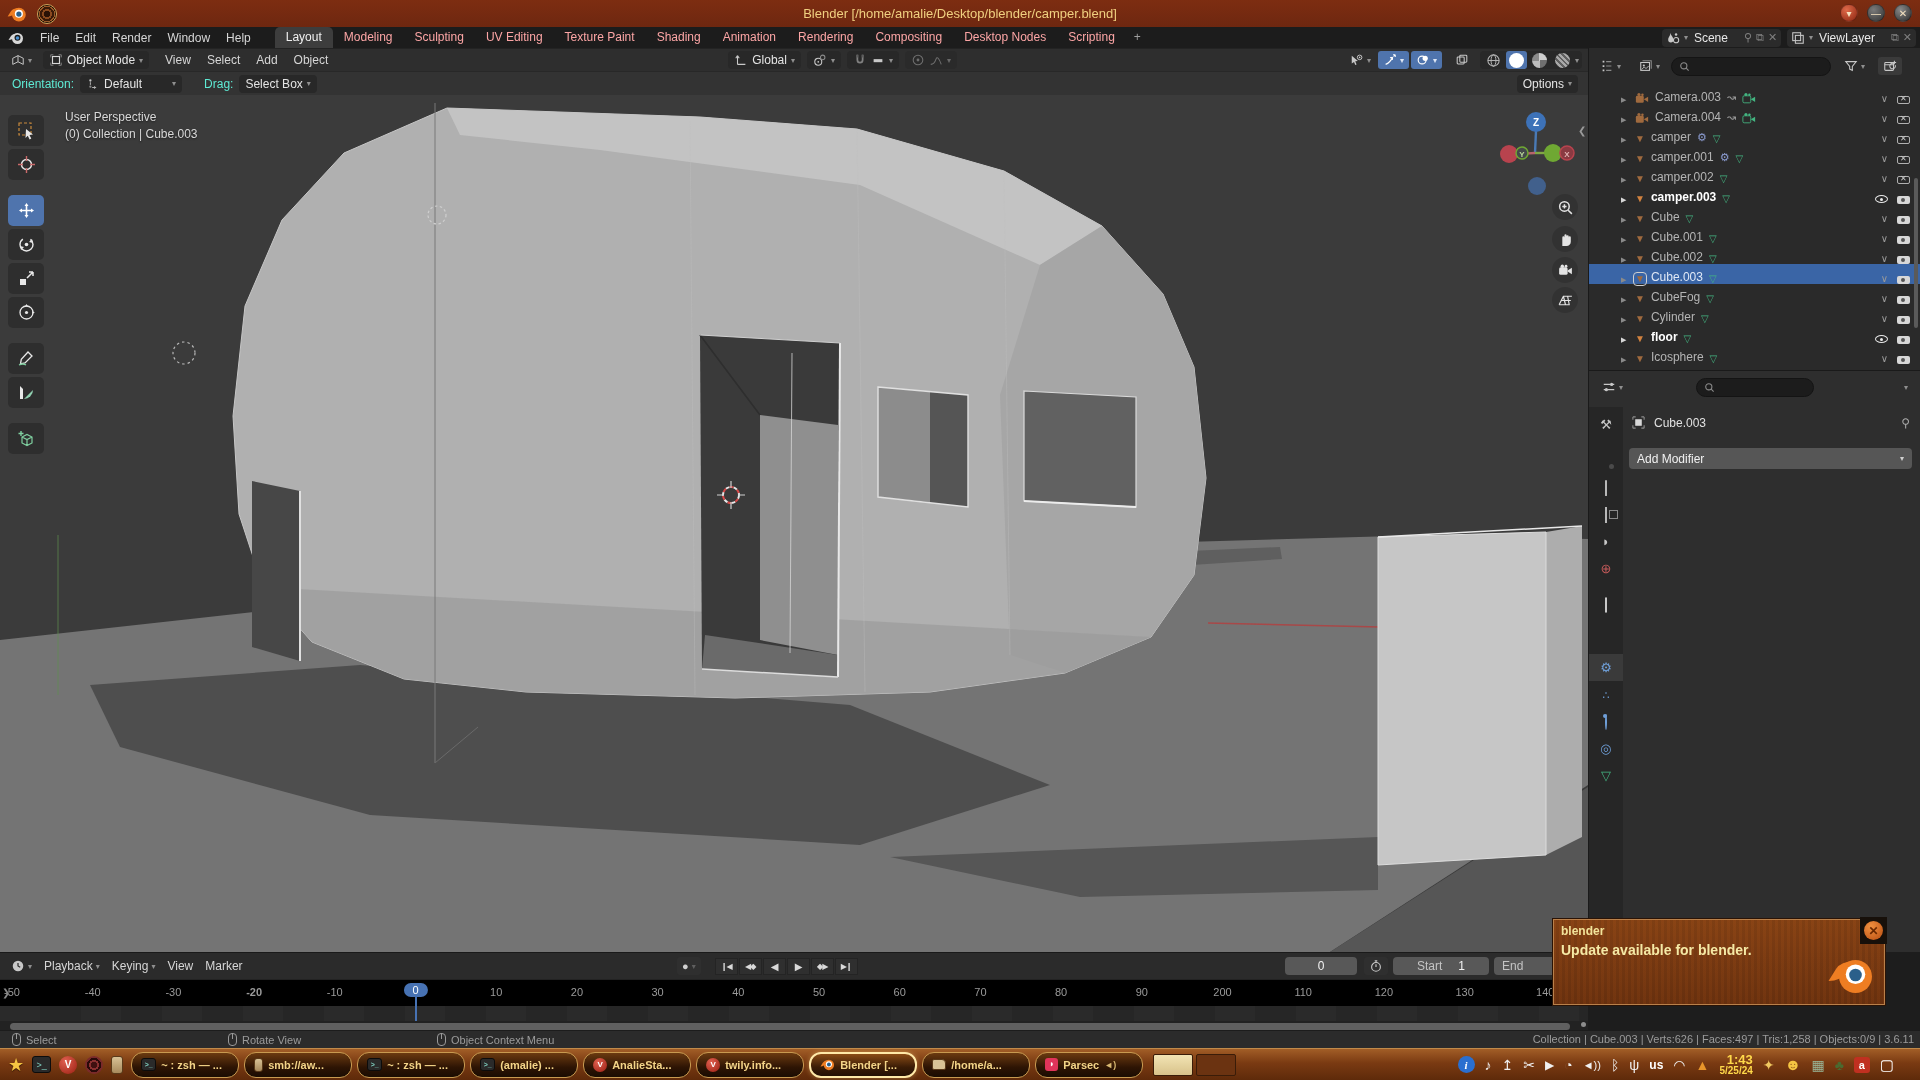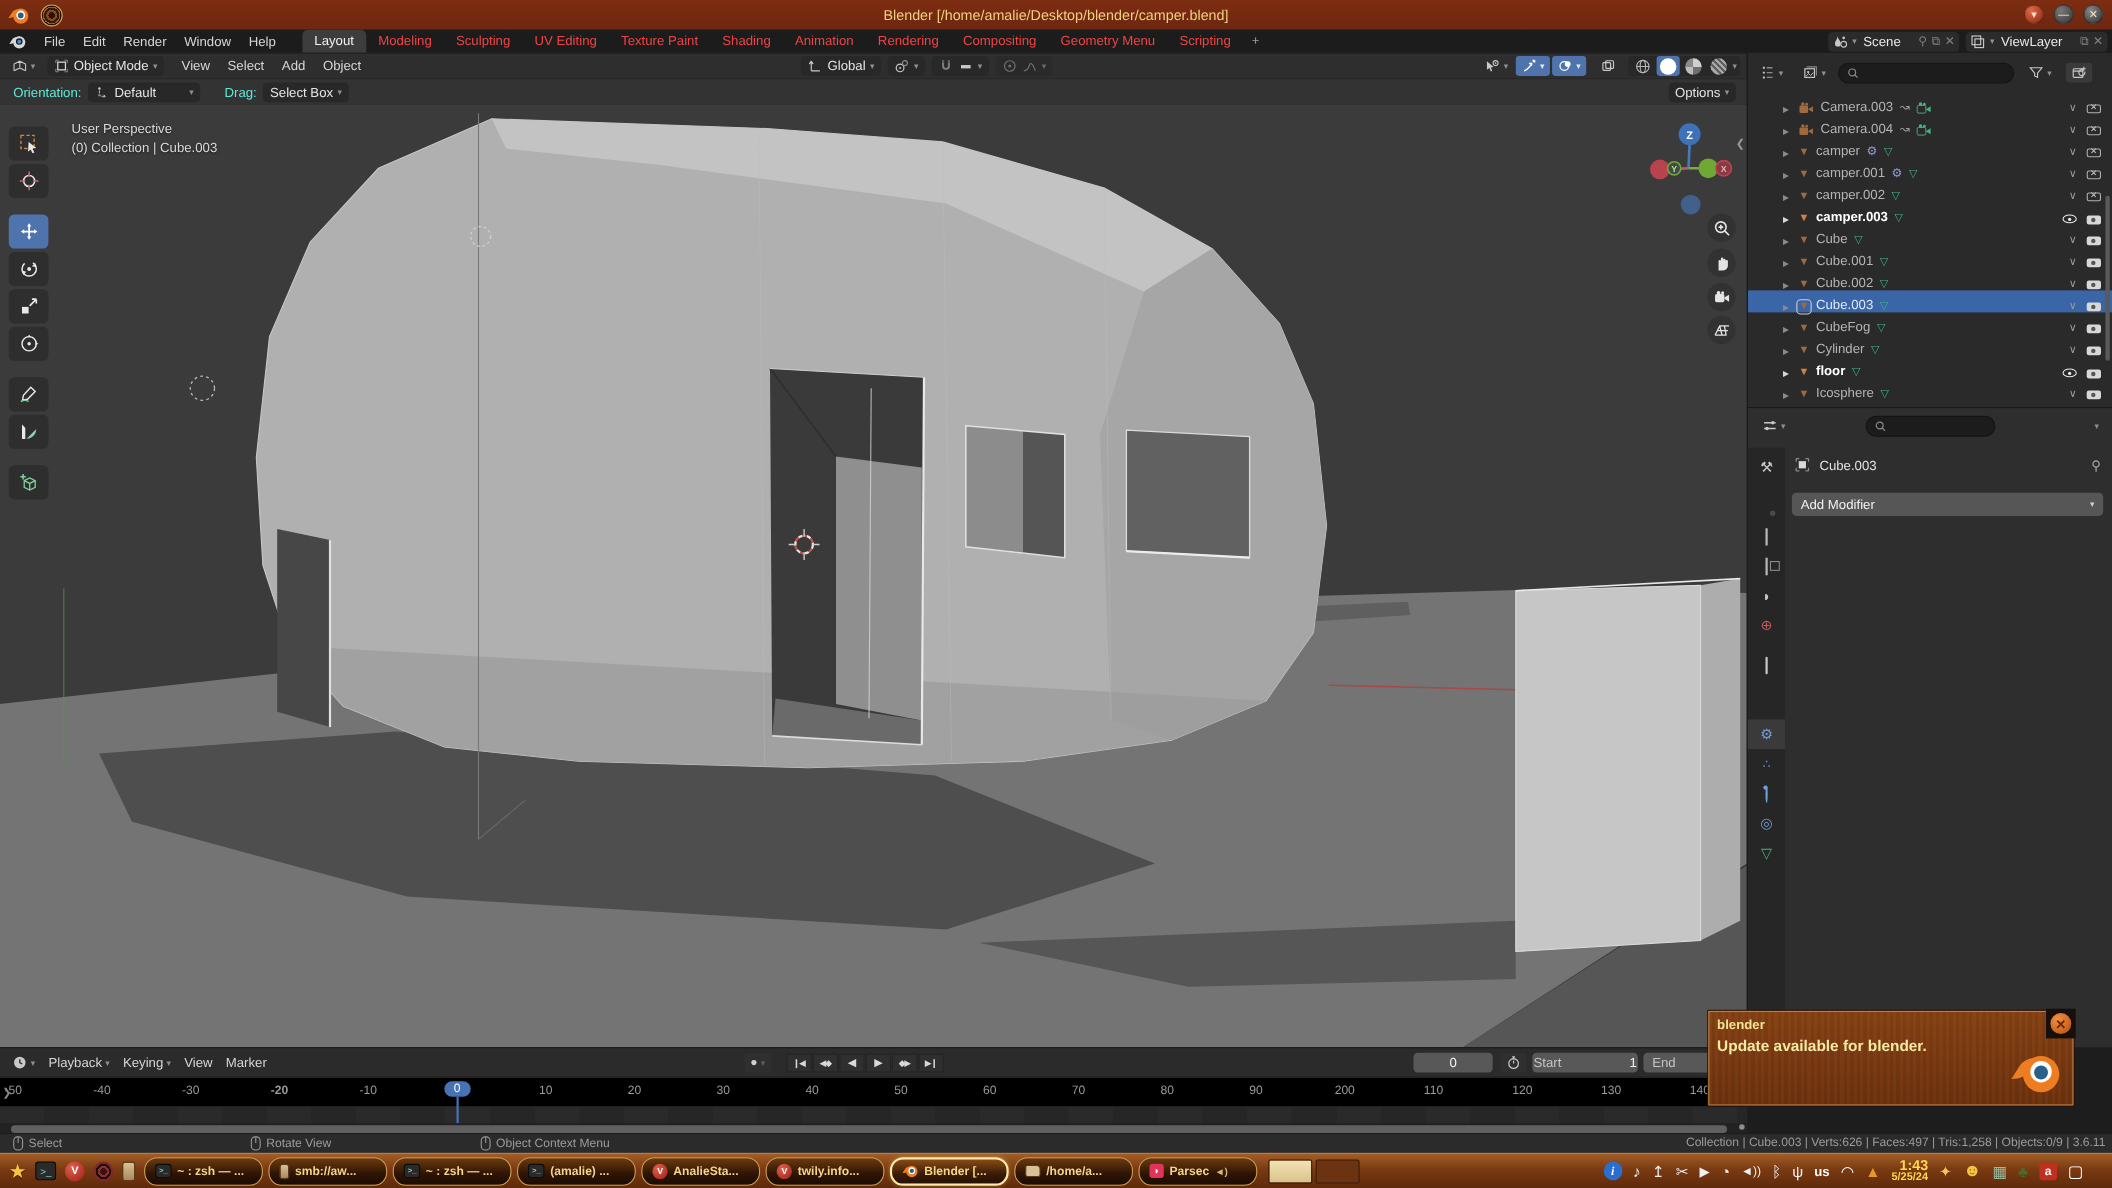--- a/index.html
+++ b/index.html
@@ -22,21 +22,21 @@
   .winbtn.b1 { background:radial-gradient(circle at 35% 30%, #e06a4a, #8a2510); }
   .winbtn.b2 { background:radial-gradient(circle at 35% 30%, #7a7a7a, #333); }
   .winbtn.b3 { background:radial-gradient(circle at 35% 30%, #8a8a8a, #2a2a2a); }
 
   
   #topbar { position:absolute; left:0; top:27px; width:1920px; height:21px;
     background:#1c1c1c; display:flex; align-items:center; }
   .blender-mini { width:16px; height:16px; margin:0 8px 0 8px; }
   .menu-item { padding:2px 8px; color:#d6d6d6; font-size:12px; border-radius:3px; }
   #tb-tabs { display:flex; margin-left:16px; height:21px; align-items:flex-end; }
-  .ws-tab { padding:3px 11px 4px; color:#ef4444; font-size:12px; border-radius:5px 5px 0 0; }
+  .ws-tab { padding:3px 11px 4px; color:#fca5a5; font-size:12px; border-radius:5px 5px 0 0; }
   .ws-tab.active { background:#3d3d3d; color:#f0f0f0; }
   .ws-add { padding:3px 8px 4px; color:#9f9f9f; }
   #tb-right { margin-left:auto; display:flex; align-items:center; gap:6px; margin-right:4px; }
   .id-block { display:flex; align-items:center; background:#2b2b2b; border-radius:4px;
     height:18px; padding:0 4px; gap:4px; }
   .id-block .val { color:#e8e8e8; font-size:12px; padding:0 12px 0 2px; }
   .mini-ic { width:14px; height:14px; }
   .chev { color:#8f8f8f; font-size:8px; }
   .dim { color:#7f7f7f; font-size:11px; }
 
@@ -253,21 +253,21 @@
     <div id="tb-tabs">
         <div class="ws-tab active">Layout</div>
         <div class="ws-tab">Modeling</div>
         <div class="ws-tab">Sculpting</div>
         <div class="ws-tab">UV Editing</div>
         <div class="ws-tab">Texture Paint</div>
         <div class="ws-tab">Shading</div>
         <div class="ws-tab">Animation</div>
         <div class="ws-tab">Rendering</div>
         <div class="ws-tab">Compositing</div>
-        <div class="ws-tab">Geometry Menu</div>
+        <div class="ws-tab">Desktop Nodes</div>
         <div class="ws-tab">Scripting</div>
       </div>
     <div class="ws-add">+</div>
     <div id="tb-right">
       <div class="id-block">
         <svg class="mini-ic" viewBox="0 0 16 16">
           <path d="M5 2 C5 6 2.5 7 2.5 10 a3 3 0 0 0 6 0 C8.5 7 6 6 5 2Z" fill="#c8c8c8"></path>
           <circle cx="11.5" cy="10.5" r="3" fill="none" stroke="#c8c8c8" stroke-width="1.2"></circle>
           <circle cx="11.5" cy="4" r="1.4" fill="#c8c8c8"></circle>
         </svg>
@@ -985,21 +985,21 @@
       </div>
       <div class="spacer"></div>
       <div id="tl-fields">
         <div class="field" style="width:72px">0</div>
         <div class="hdr-flat" style="background:#2f2f2f">
           <svg class="mini-ic" viewBox="0 0 16 16">
             <circle cx="8" cy="9" r="5" fill="none" stroke="#c8c8c8" stroke-width="1.3"></circle>
             <path d="M8 6 v3 M6.5 2 h3 M8 2 v2" stroke="#c8c8c8" stroke-width="1.3" fill="none"></path>
           </svg>
         </div>
-        <div class="field" style="width:96px;justify-content:space-between;padding:0 1px">
+        <div class="field" style="width:96px;justify-content:space-between;padding:0 24px">
           <span style="color:#c4c4c4">Start</span>
           <span>1</span>
         </div>
         <div class="field" style="width:86px;justify-content:space-between;padding:0 8px">
           <span style="color:#c4c4c4">End</span>
           <span>1</span>
         </div>
       </div>
     </div>
     <div id="ruler">

